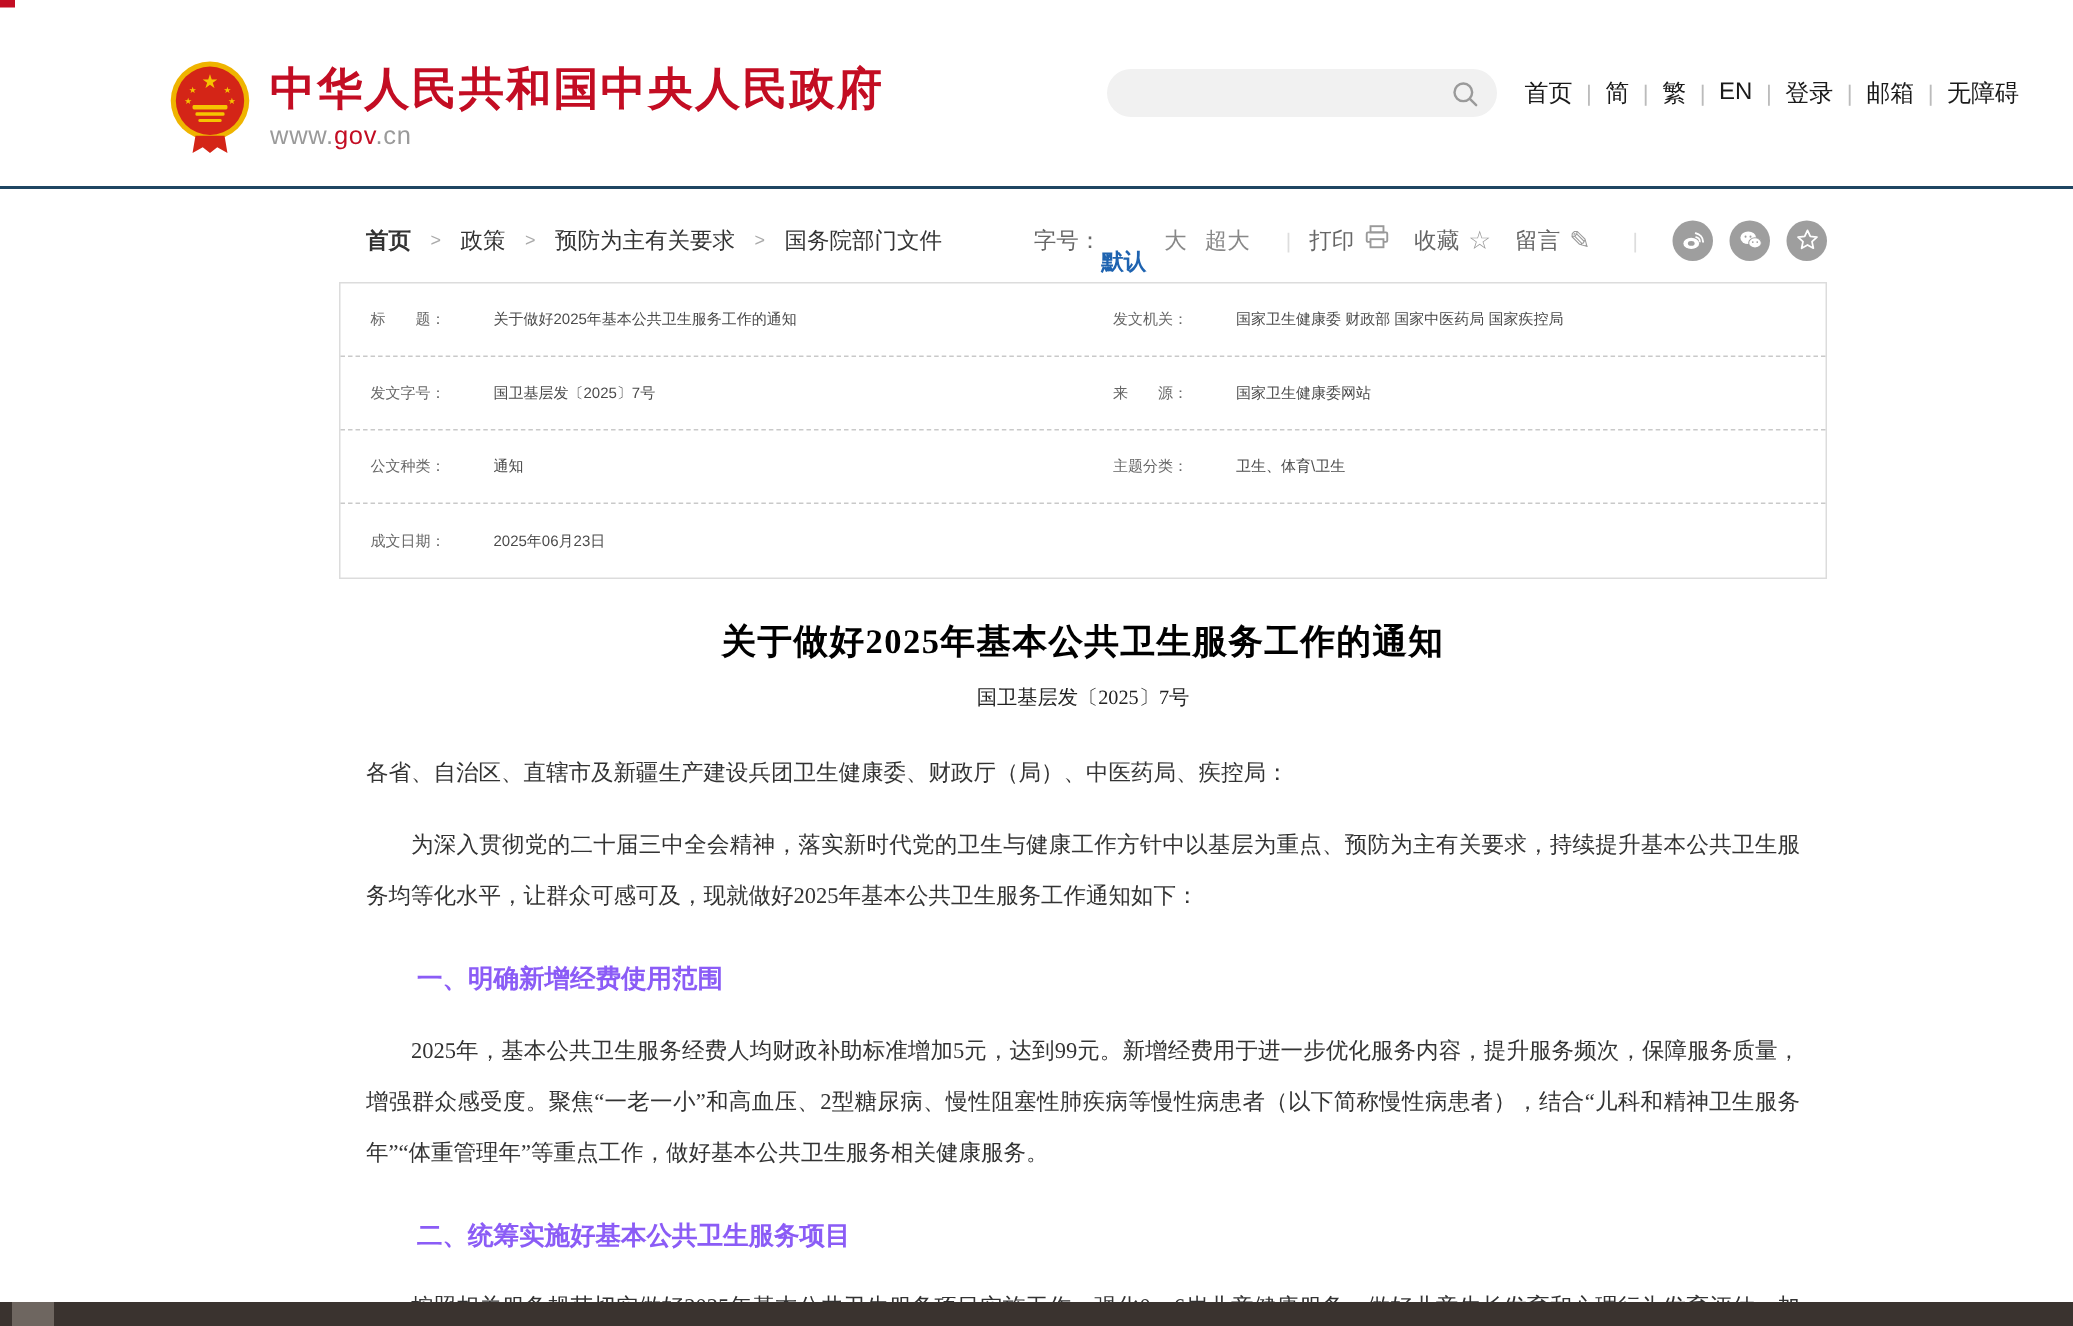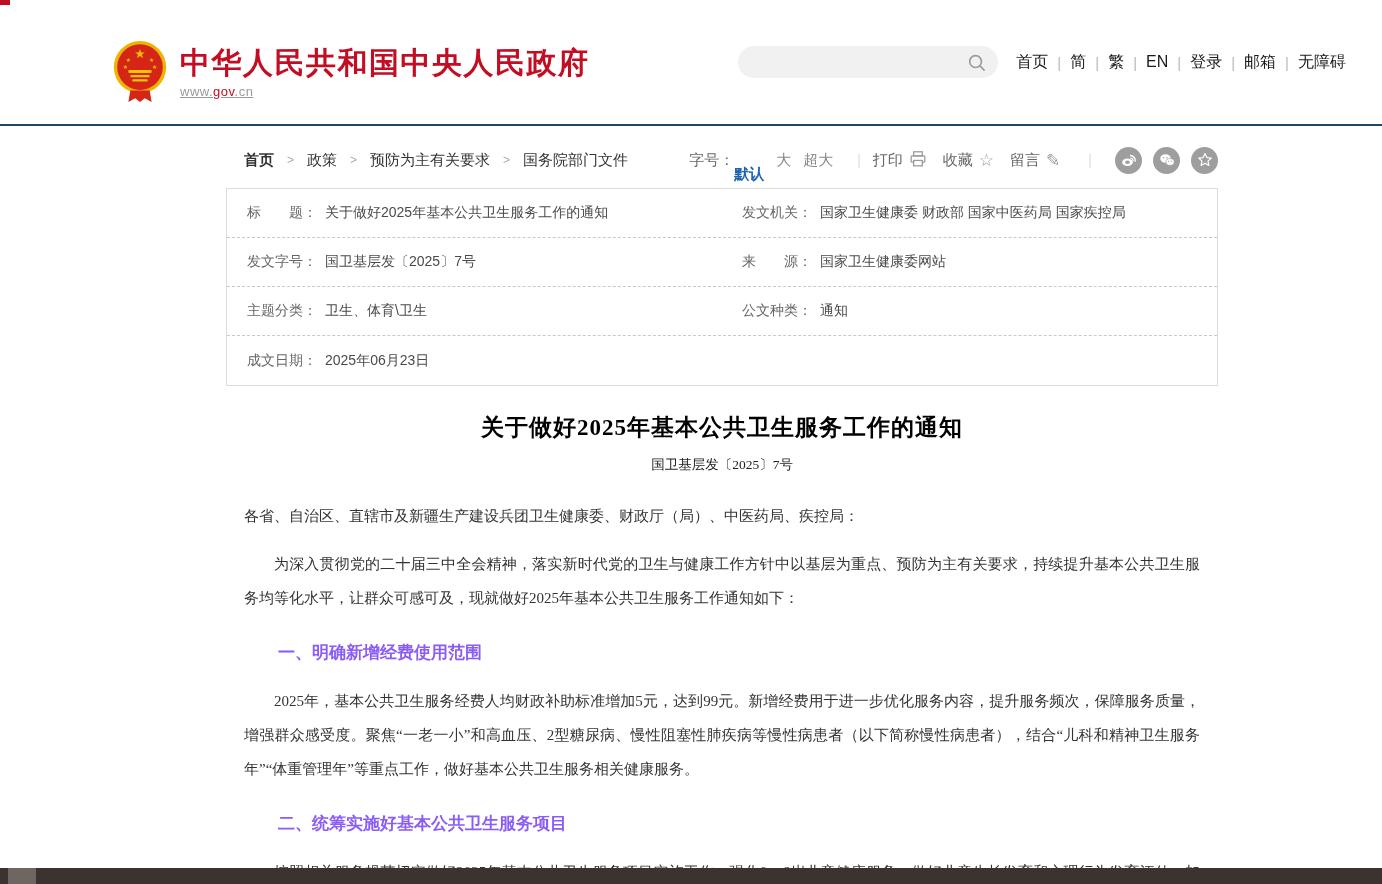--- a/index.html
+++ b/index.html
@@ -11,21 +11,21 @@
   a { text-decoration:none; cursor:pointer; }
 
   .corner-mark { position:absolute; top:0; left:0; width:10px; height:5px; background:#c30d23; }
 
   
   .site-header { height:126px; border-bottom:2px solid #1f4662; }
   .header-inner { display:flex; align-items:flex-start; justify-content:space-between; padding:40px 36px 0 112px; }
   .brand { display:flex; align-items:center; gap:12px; }
   .emblem svg { width:56px; height:64px; display:block; }
   .site-title { color:#c30d23; font-size:30px; font-weight:bold; letter-spacing:1.5px; line-height:1.1; }
-  .site-url { font-size:13px; color:#9a9a9a; margin-top:5px; letter-spacing:0.5px;text-decoration:underline; }
+  .site-url { font-size:17px; color:#9a9a9a; margin-top:5px; letter-spacing:0.5px; }
   .url-gov { color:#c30d23; }
   .header-right { display:flex; align-items:center; gap:18px; margin-top:6px; }
   .search-box { width:260px; height:32px; background:#f1f1f1; border-radius:16px; display:flex; align-items:center; padding:0 12px; }
   .search-input { flex:1; border:none; background:transparent; outline:none; font-size:14px; height:100%; color:#333; }
   .search-icon { display:flex; }
   .search-icon svg { width:19px; height:19px; }
   .top-nav { display:flex; align-items:center; font-size:16px; color:#1a1a1a; white-space:nowrap; }
   .top-nav a { color:#1a1a1a; }
   .nav-sep { color:#bbb; margin:0 9px; font-size:15px; }
 
@@ -46,21 +46,21 @@
   .tool { display:flex; align-items:center; gap:6px; margin-right:16px; color:#666; }
   .tool .glyph { font-size:17px; color:#999; line-height:1; }
   .tool svg { width:18px; height:18px; }
   .circle-icon { width:27px; height:27px; border-radius:50%; background:#9e9e9e; display:flex; align-items:center; justify-content:center; margin-left:11px; }
   .circle-icon svg { width:18px; height:18px; display:block; }
 
   
   .meta-table { border:1px solid #dcdcdc; margin-top:12px; background:#fff; }
   .meta-row { display:flex; height:49px; align-items:center; border-bottom:1px dashed #c9c9c9; }
   .meta-row:last-child { border-bottom:none; }
-  .meta-cell { width:50%; padding-left:20px; font-size:14px; display:flex; align-items:flex-start; }
+  .meta-cell { width:50%; padding-left:20px; font-size:10px; display:flex; align-items:flex-start;gap:24px; }
   .meta-label { color:#666; white-space:pre; }
   .meta-value { color:#4a4a4a; margin-left:8px; }
 
   
   .doc { margin:0 18px; color:#333; font-family:"Liberation Serif", serif; }
   .doc-title { font-size:23px; text-align:center; margin-top:26px; color:#000; font-weight:bold; letter-spacing:1px; }
   .doc-number { text-align:center; font-size:13.5px; margin-top:13px; color:#222; }
   .doc p { font-size:15px; line-height:34px; text-align:justify; margin:14px 0; text-indent:2em; }
   .doc p.salutation { text-indent:0; margin-top:25px; }
   .doc h2 { font-size:17px; line-height:34px; margin:21px 0 14px; text-indent:2em; font-weight:bold; color:#8b5cf6; }
@@ -202,26 +202,26 @@
         <span class="meta-label">发文字号：</span>
         <span class="meta-value">国卫基层发〔2025〕7号</span>
       </div>
       <div class="meta-cell">
         <span class="meta-label">来　　源：</span>
         <span class="meta-value">国家卫生健康委网站</span>
       </div>
     </div>
     <div class="meta-row">
       <div class="meta-cell">
+        <span class="meta-label">公文种类：</span>
+        <span class="meta-value">通知</span>
+      </div>
+      <div class="meta-cell">
         <span class="meta-label">主题分类：</span>
         <span class="meta-value">卫生、体育\卫生</span>
-      </div>
-      <div class="meta-cell">
-        <span class="meta-label">公文种类：</span>
-        <span class="meta-value">通知</span>
       </div>
     </div>
     <div class="meta-row">
       <div class="meta-cell">
         <span class="meta-label">成文日期：</span>
         <span class="meta-value">2025年06月23日</span>
       </div>
       <div class="meta-cell"></div>
     </div>
   </div>

